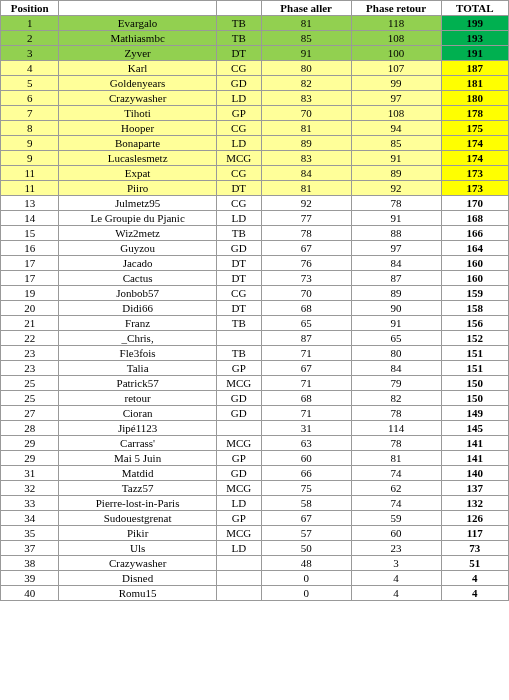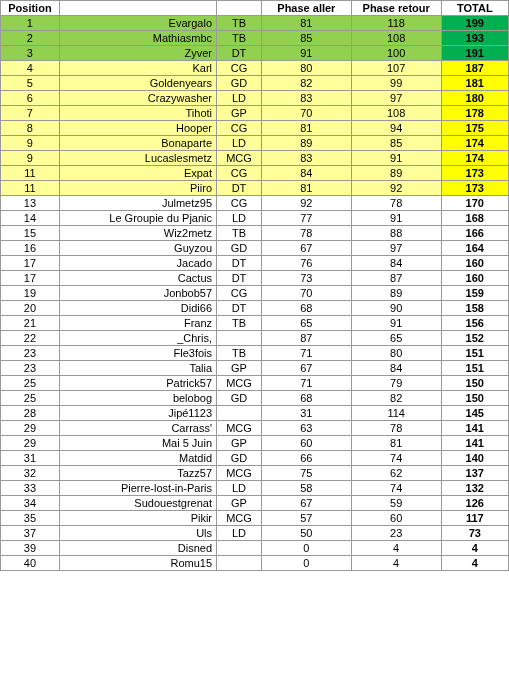--- a/index.html
+++ b/index.html
@@ -5,29 +5,30 @@
     * { margin: 0; padding: 0; box-sizing: border-box; }
     body {
       font-family: Arial, sans-serif;
       font-size: 11px;
       background: #fff;
       width: 509px;
     }
     table {
       width: 509px;
       border-collapse: collapse;
+      font-family: Liberation Serif, serif;
     }
     th, td {
       border: 1px solid #999;
       padding: 1px 4px;
       text-align: center;
       white-space: nowrap;
     }
     td.name-col {
-      text-align: right;
+      text-align: center;
     }
     th {
       background: #fff;
       font-weight: bold;
     }
     tr.row-green td {
       background: #92d050;
     }
     tr.row-yellow td {
       background: #ffff99;
@@ -261,25 +262,33 @@
       <tr class="row-white">
     <td>25</td>
     <td class="name-col">Patrick57</td>
     <td>MCG</td>
     <td>71</td>
     <td>79</td>
     <td class="total-col">150</td>
   </tr>
       <tr class="row-white">
     <td>25</td>
-    <td class="name-col">belobog</td>
+    <td class="name-col">retour</td>
     <td>GD</td>
     <td>68</td>
     <td>82</td>
     <td class="total-col">150</td>
+  </tr>
+      <tr class="row-white">
+    <td>27</td>
+    <td class="name-col">Cioran</td>
+    <td>GD</td>
+    <td>71</td>
+    <td>78</td>
+    <td class="total-col">149</td>
   </tr>
       <tr class="row-white">
     <td>28</td>
     <td class="name-col">Jipé1123</td>
     <td></td>
     <td>31</td>
     <td>114</td>
     <td class="total-col">145</td>
   </tr>
       <tr class="row-white">
@@ -340,20 +349,28 @@
   </tr>
       <tr class="row-white">
     <td>37</td>
     <td class="name-col">Uls</td>
     <td>LD</td>
     <td>50</td>
     <td>23</td>
     <td class="total-col">73</td>
   </tr>
       <tr class="row-white">
+    <td>38</td>
+    <td class="name-col">Crazywasher</td>
+    <td></td>
+    <td>48</td>
+    <td>3</td>
+    <td class="total-col">51</td>
+  </tr>
+      <tr class="row-white">
     <td>39</td>
     <td class="name-col">Disned</td>
     <td></td>
     <td>0</td>
     <td>4</td>
     <td class="total-col">4</td>
   </tr>
       <tr class="row-white">
     <td>40</td>
     <td class="name-col">Romu15</td>

